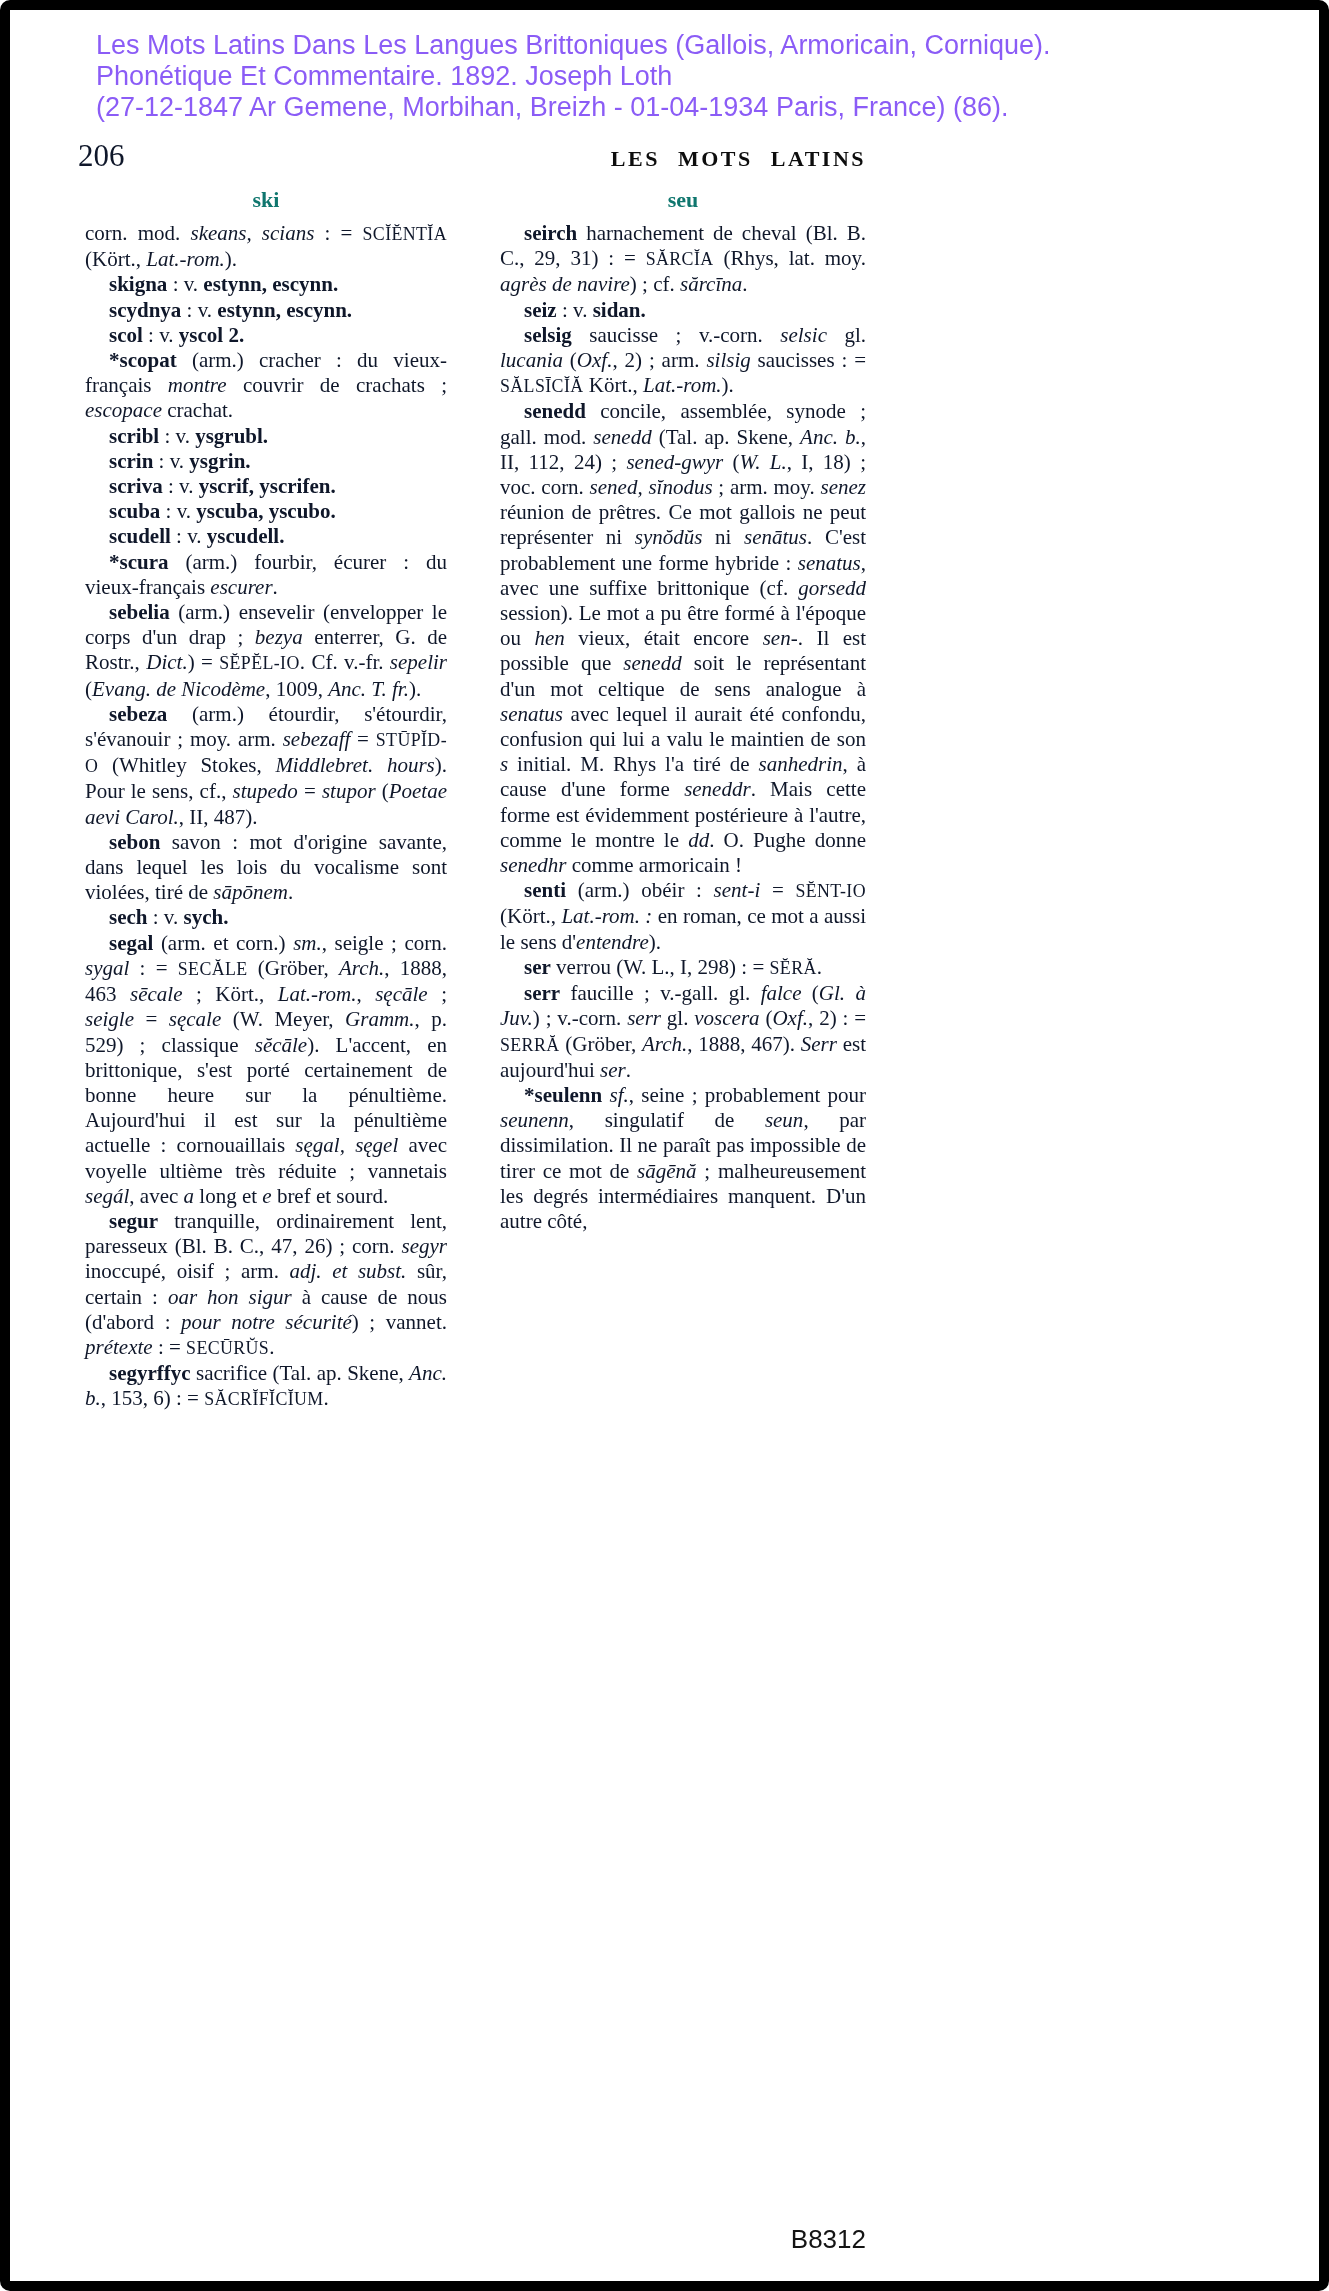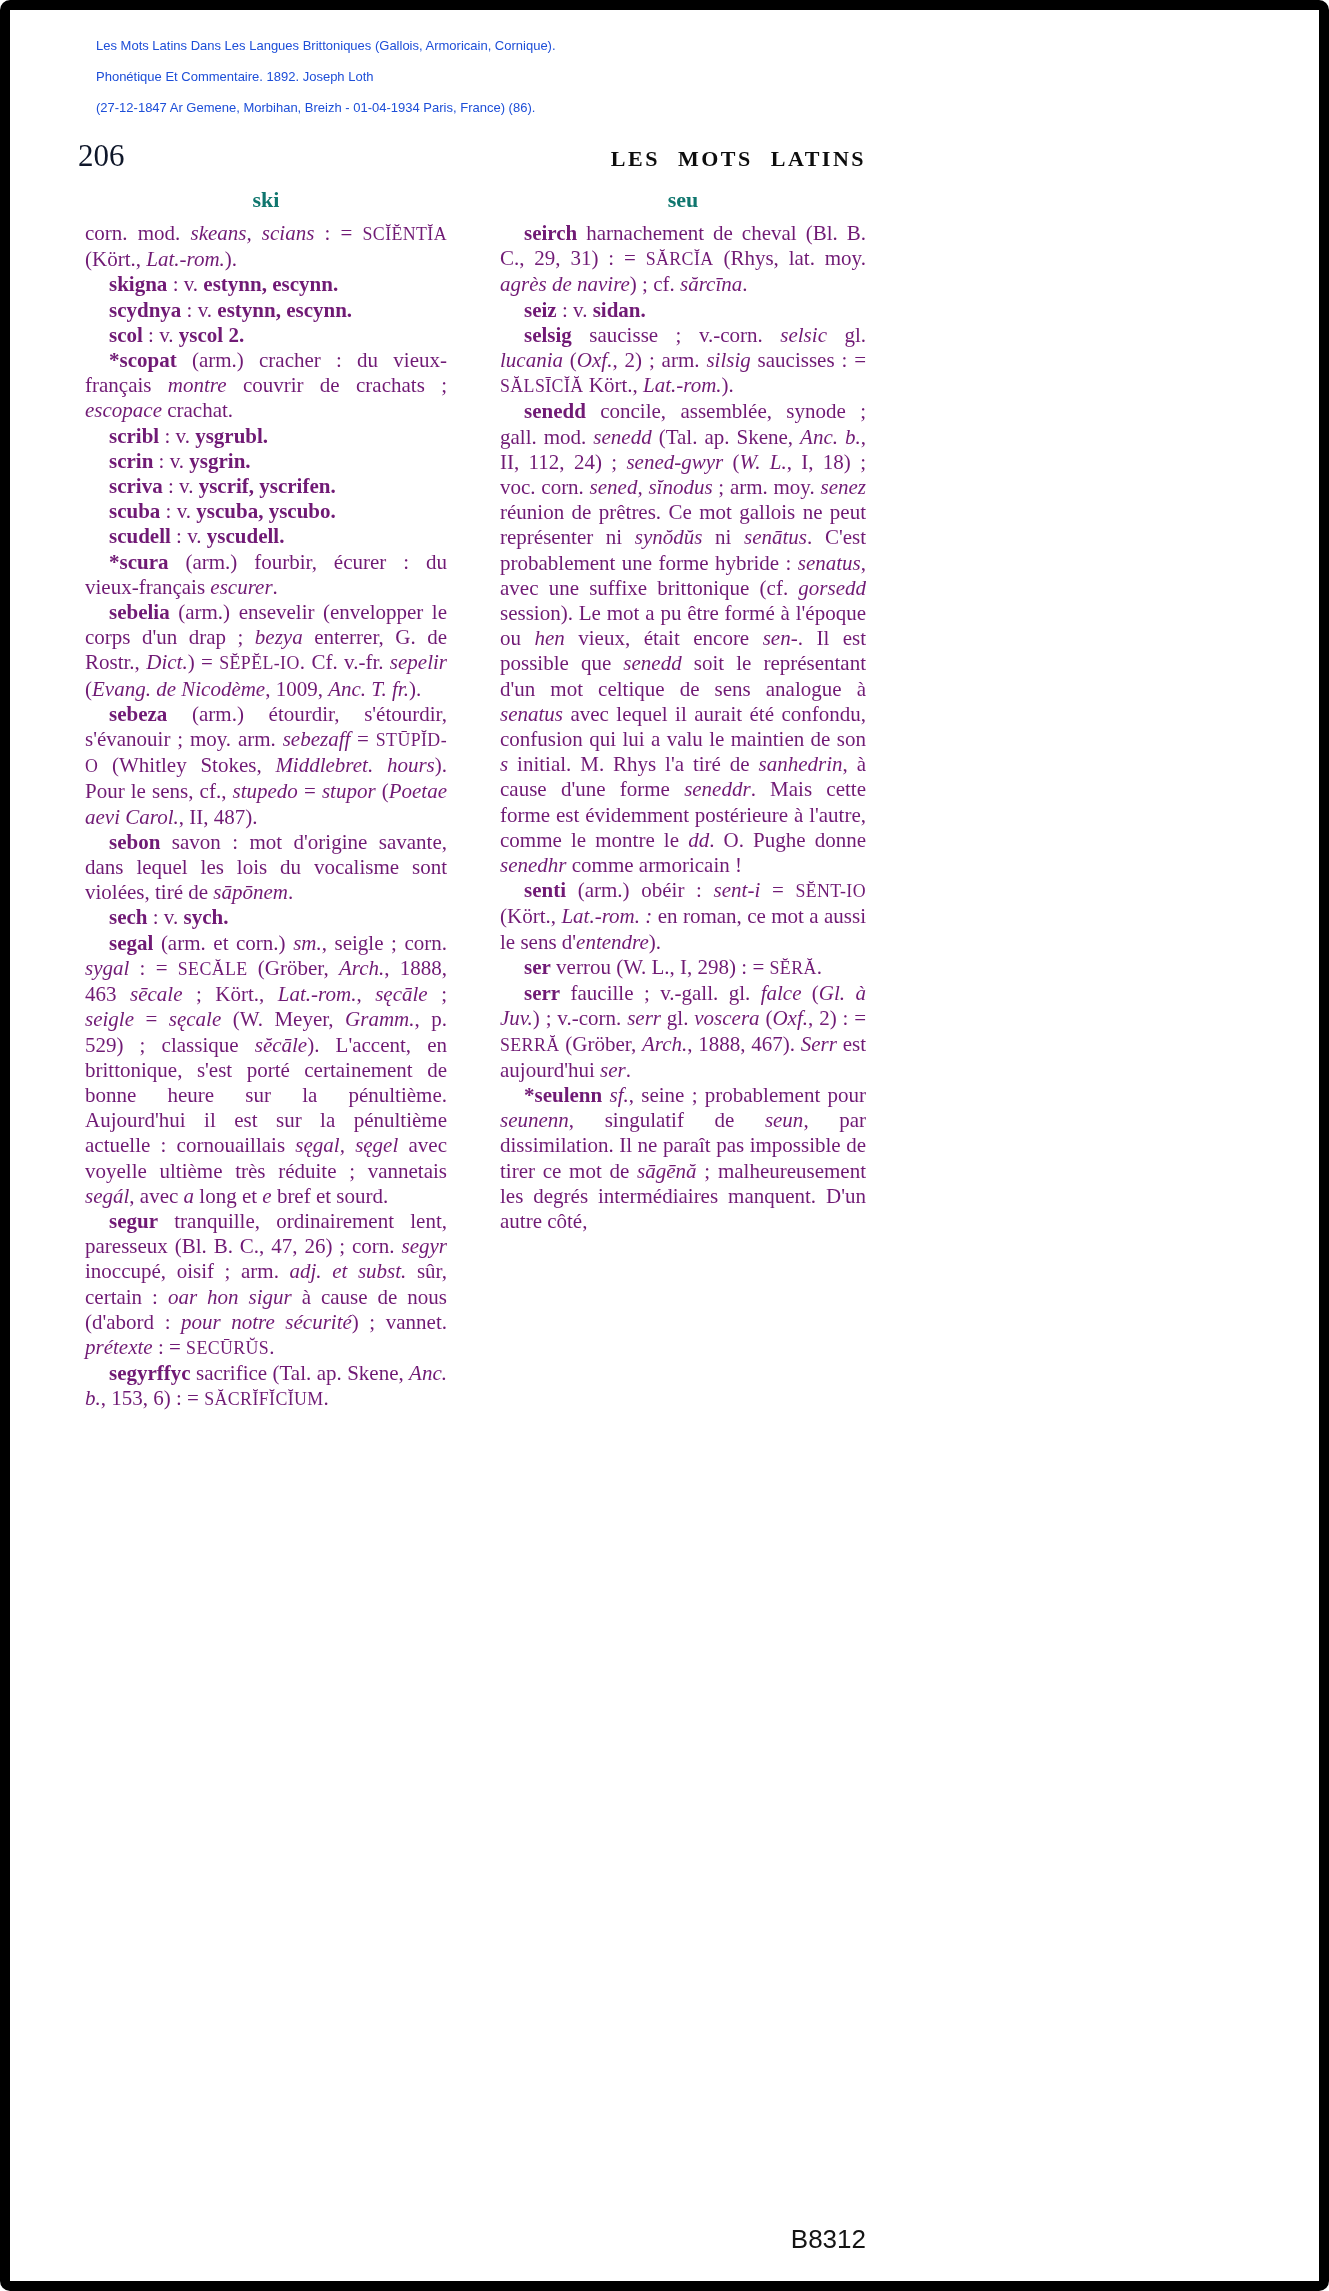--- a/index.html
+++ b/index.html
@@ -13,22 +13,22 @@
   }
   .frame {
     position: absolute; inset: 0;
     border: 10px solid #000;
     border-radius: 10px;
     pointer-events: none;
   }
   .meta-header {
     position: absolute; left: 96px; top: 30px;
     font-family: "Liberation Sans", sans-serif;
-    font-size: 13px; line-height: 31px;
-    color: #1d4ed8; white-space: nowrap;
+    font-size: 27px; line-height: 31px;
+    color: #8b5cf6; white-space: nowrap;
   }
   .page-number {
     position: absolute; left: 78px; top: 138px;
     font-size: 31px; font-weight: normal; color: #0f172a;
   }
   .running-title {
     position: absolute; left: 85px; top: 146px; width: 781px;
     text-align: right;
     font-size: 22px; font-weight: bold;
     letter-spacing: 2.5px; word-spacing: 10px;
@@ -38,21 +38,21 @@
     position: absolute; top: 187px;
     font-size: 22px; font-weight: bold; text-align: center;
     color: #0f766e;
   }
   .col-head.left  { left: 85px;  width: 362px; }
   .col-head.right { left: 500px; width: 366px; }
   .column {
     position: absolute; top: 221px;
     font-size: 21px; line-height: 25.2px;
     text-align: justify;
-    color: #701a75;
+    color: #0f172a;
   }
   .column.left  { left: 85px;  width: 362px; }
   .column.right { left: 500px; width: 366px; }
   .para { text-indent: 24px; }
   .para.noindent { text-indent: 0; }
   .b  { font-weight: bold; margin-top: 43px; }
   .i  { font-style: italic; }
   .sc { font-size: 0.85em; letter-spacing: 0.4px; }
   .footer-code {
     position: absolute; left: 700px; top: 2196px; width: 166px;

